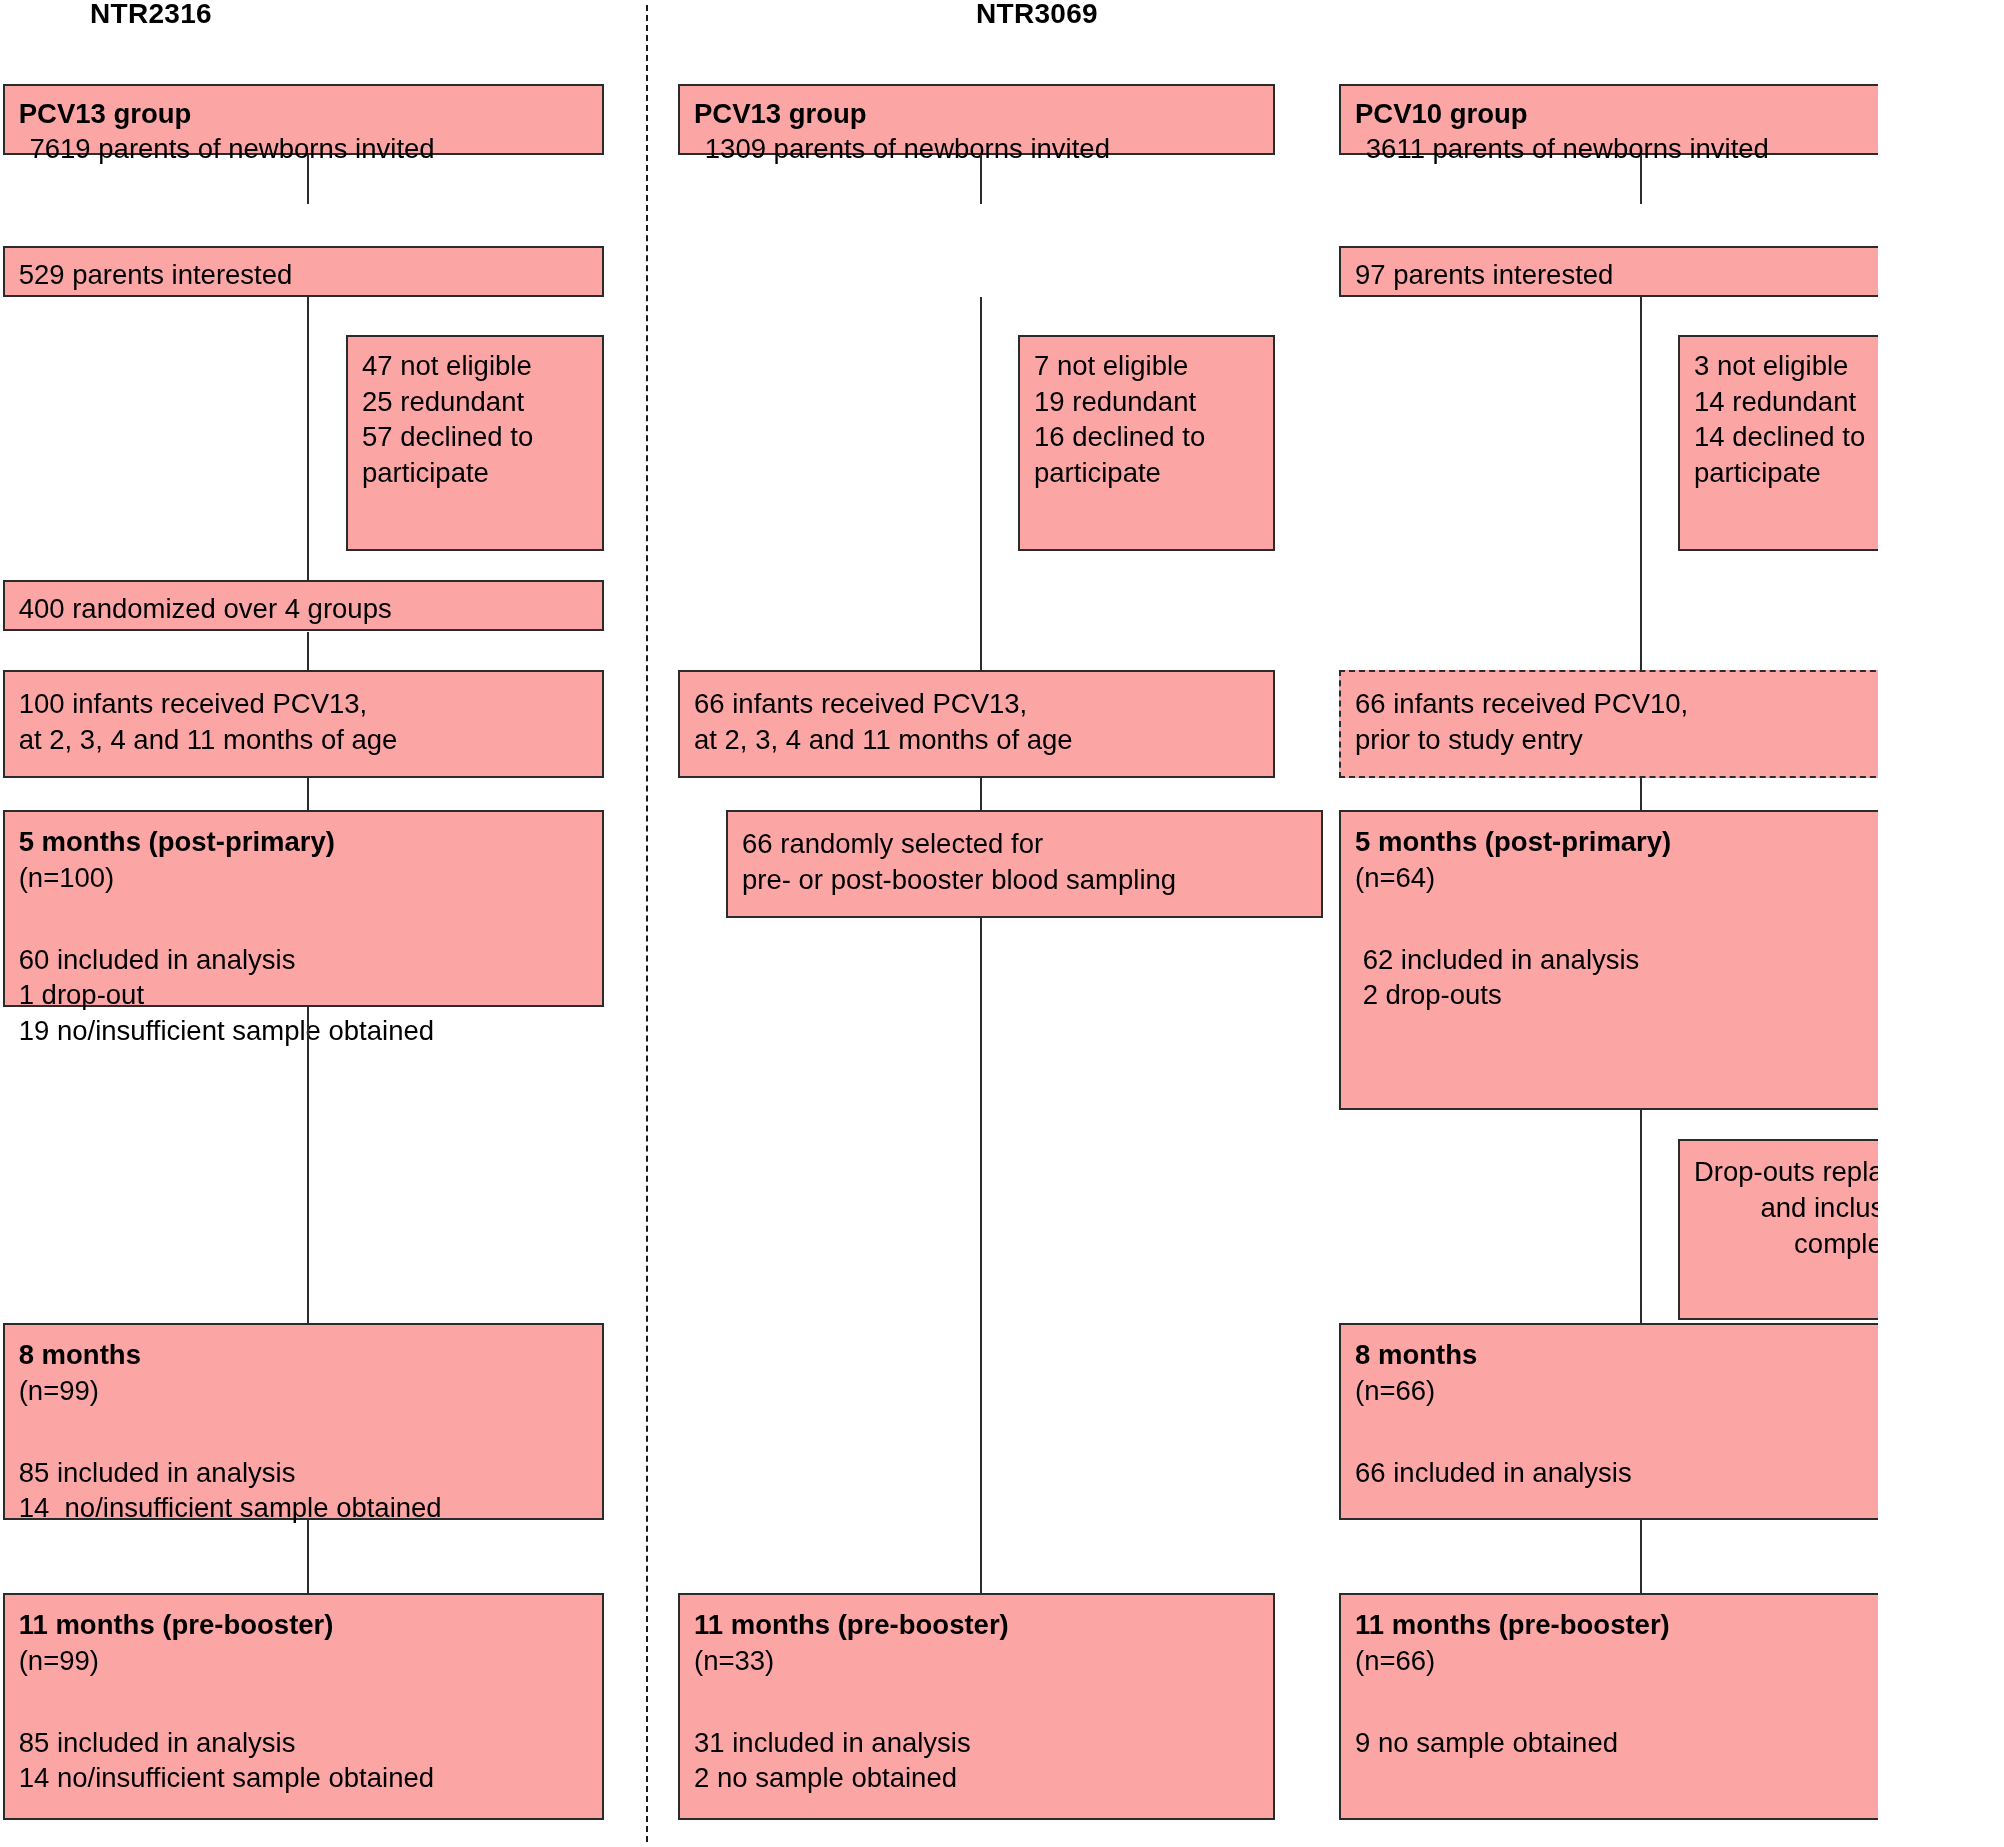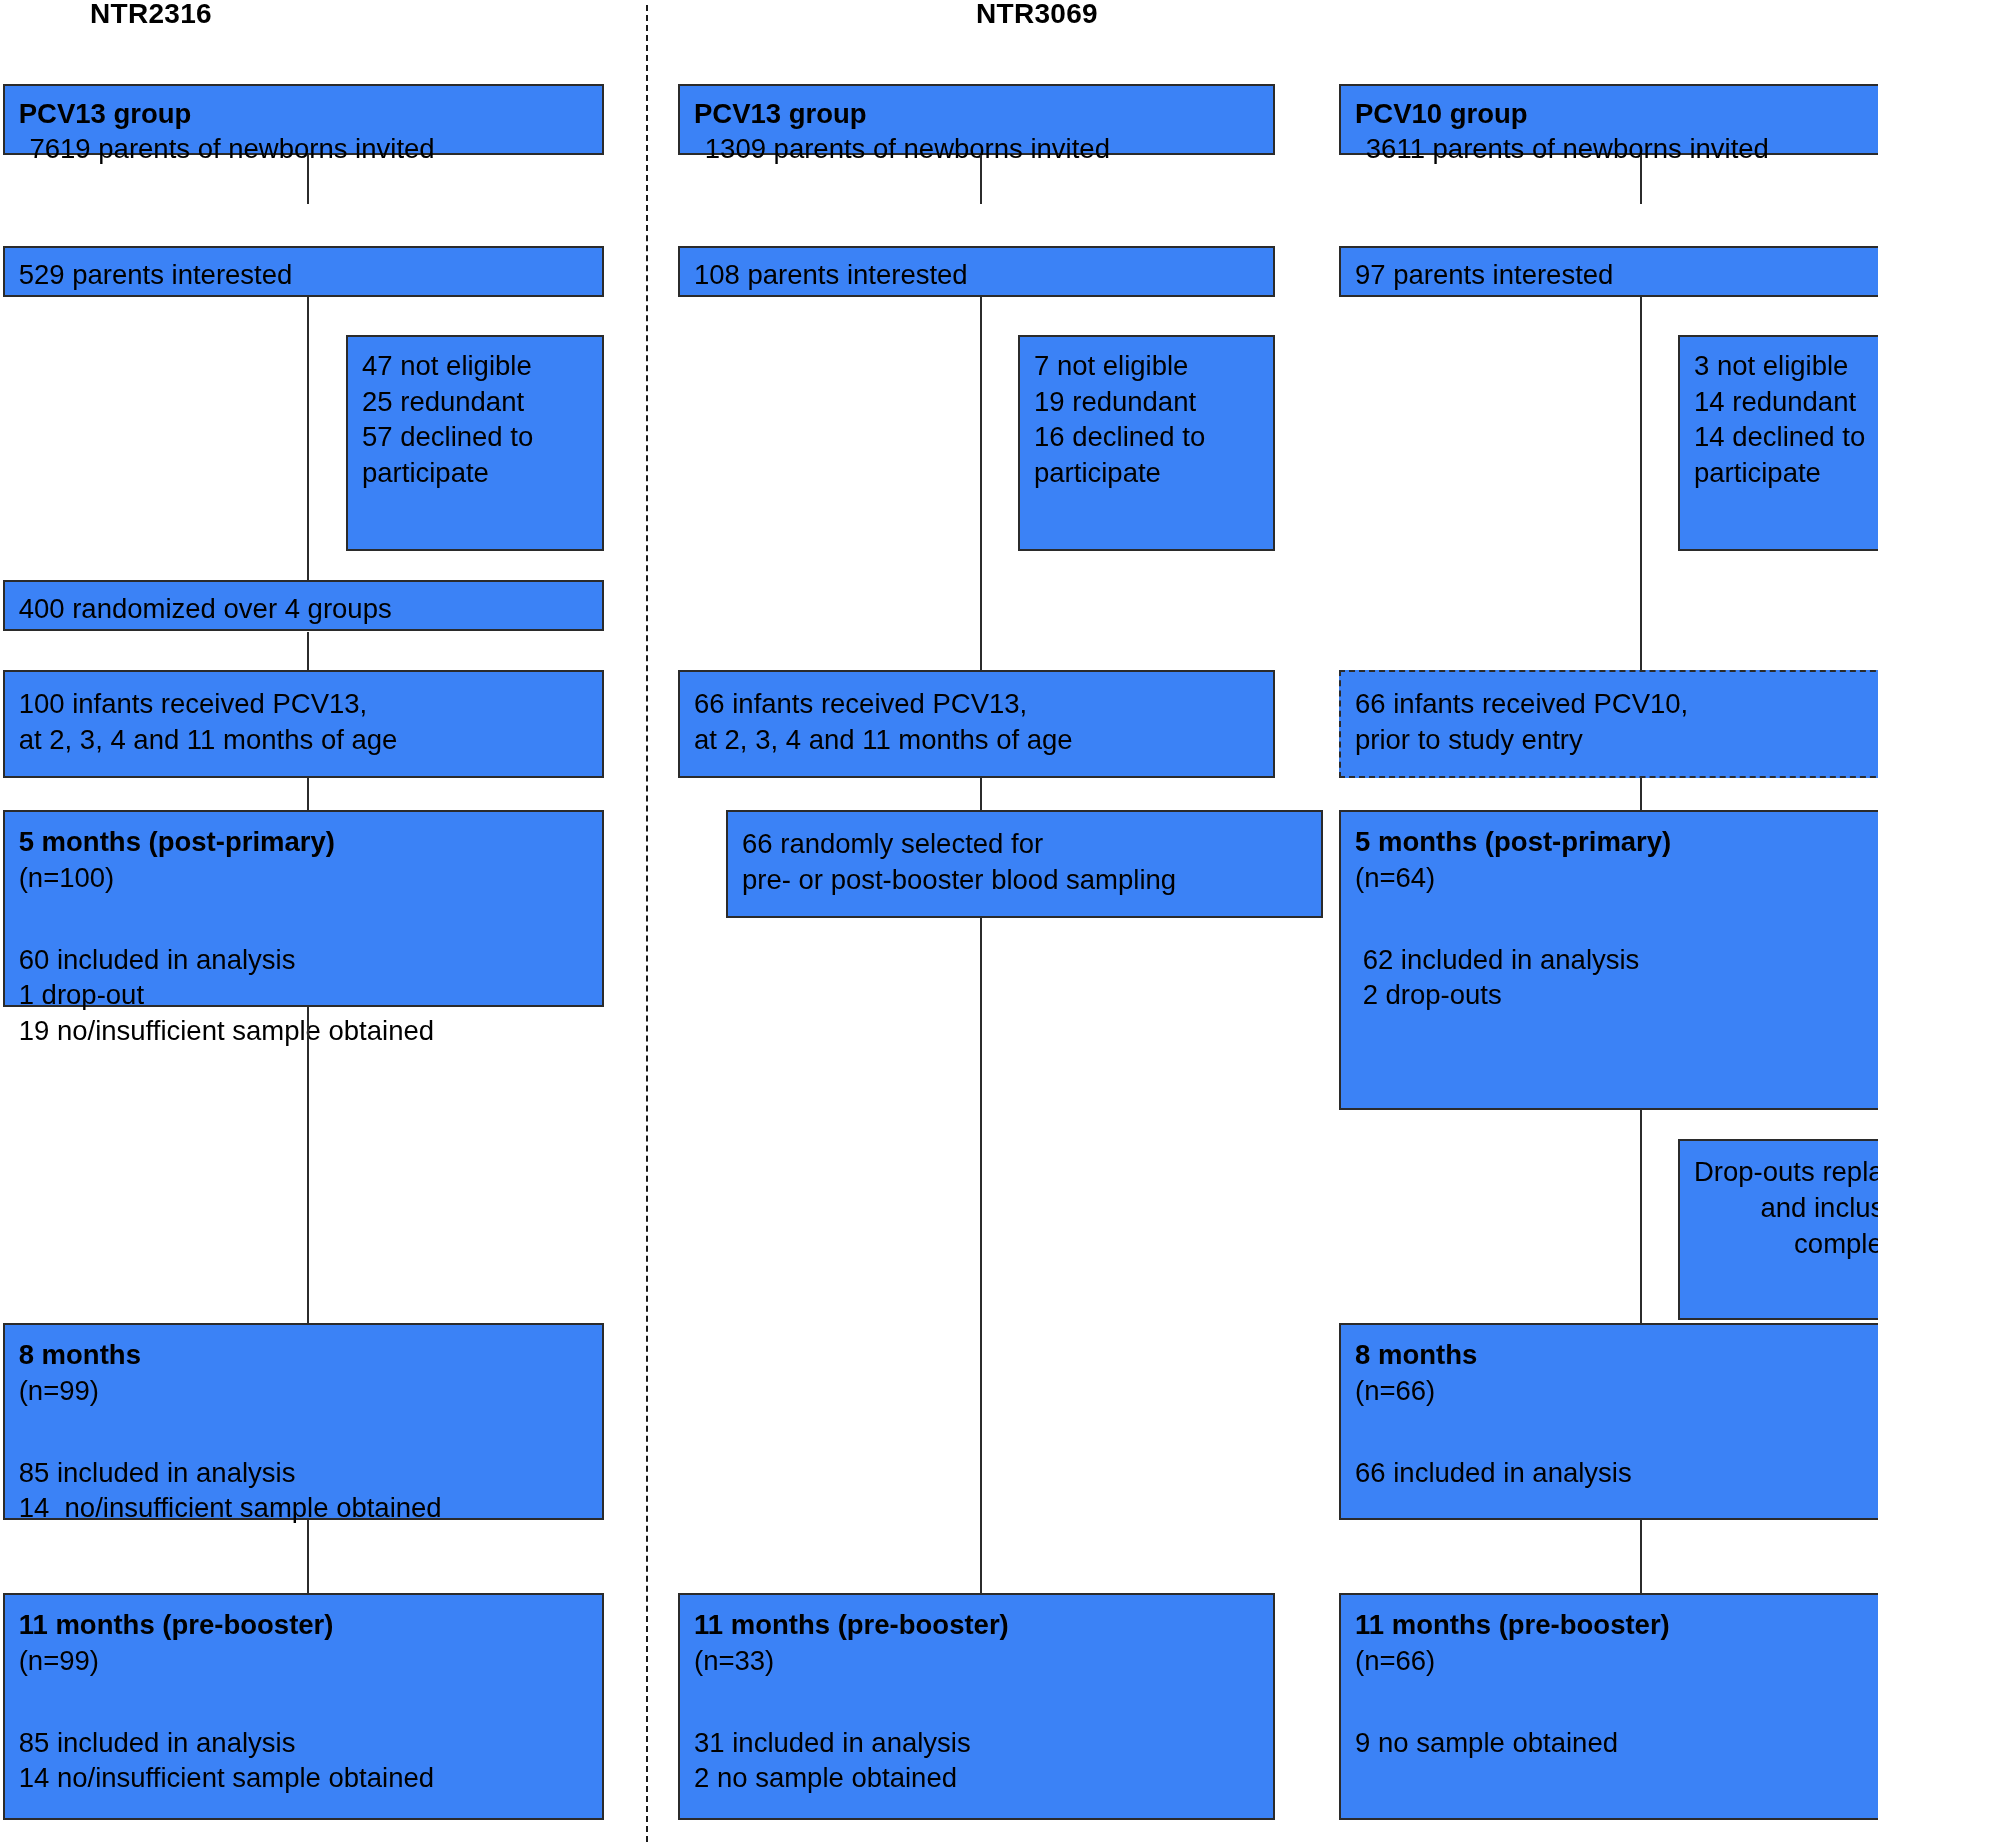--- a/index.html
+++ b/index.html
@@ -26,21 +26,21 @@
     letter-spacing: 0.3px;
     white-space: nowrap;
   }
   .divider {
     position: absolute;
     border-left: 2.7px dashed #1a1a1a;
   }
   .node {
     position: absolute;
     border: 2.7px solid #2b2b2b;
-    background: #3b82f6;
+    background: #fca5a5;
     padding: 12px 14px;
     line-height: 1.30;
     font-size: 27.5px;
   }
   .node.dashed {
     border: 2.7px dashed #2b2b2b;
   }
   .node .ttl {
     font-weight: bold;
     display: block;
@@ -128,23 +128,20 @@
     <span class="ln">85 included in analysis</span>
     <span class="ln">14 no/insufficient sample obtained</span>
   </div>
 
   <div class="node" style="left:678px; top:84px; width:597px; height:71px; padding-top:9.7px;">
     <span class="ttl">PCV13 group</span>
     <span class="ind">1309 parents of newborns invited</span>
   </div>
   <div class="connector" style="left:980px; top:155px; height:49px;"></div>
 
-  <div class="node" style="left:678px; top:246px; width:597px; height:51px; padding-top:8.6px;">
-    <span class="ln">108 parents interested</span>
-  </div>
   <div class="connector" style="left:980px; top:297px; height:389px;"></div>
 
   <div class="node" style="left:1018px; top:335px; width:257px; height:216px; padding-top:10.8px;">
     <span class="ln">7 not eligible</span>
     <span class="ln">19 redundant</span>
     <span class="ln">16 declined to</span>
     <span class="ln">participate</span>
   </div>
 
   <div class="node" style="left:678px; top:670px; width:597px; height:108px; padding-top:14px;">

